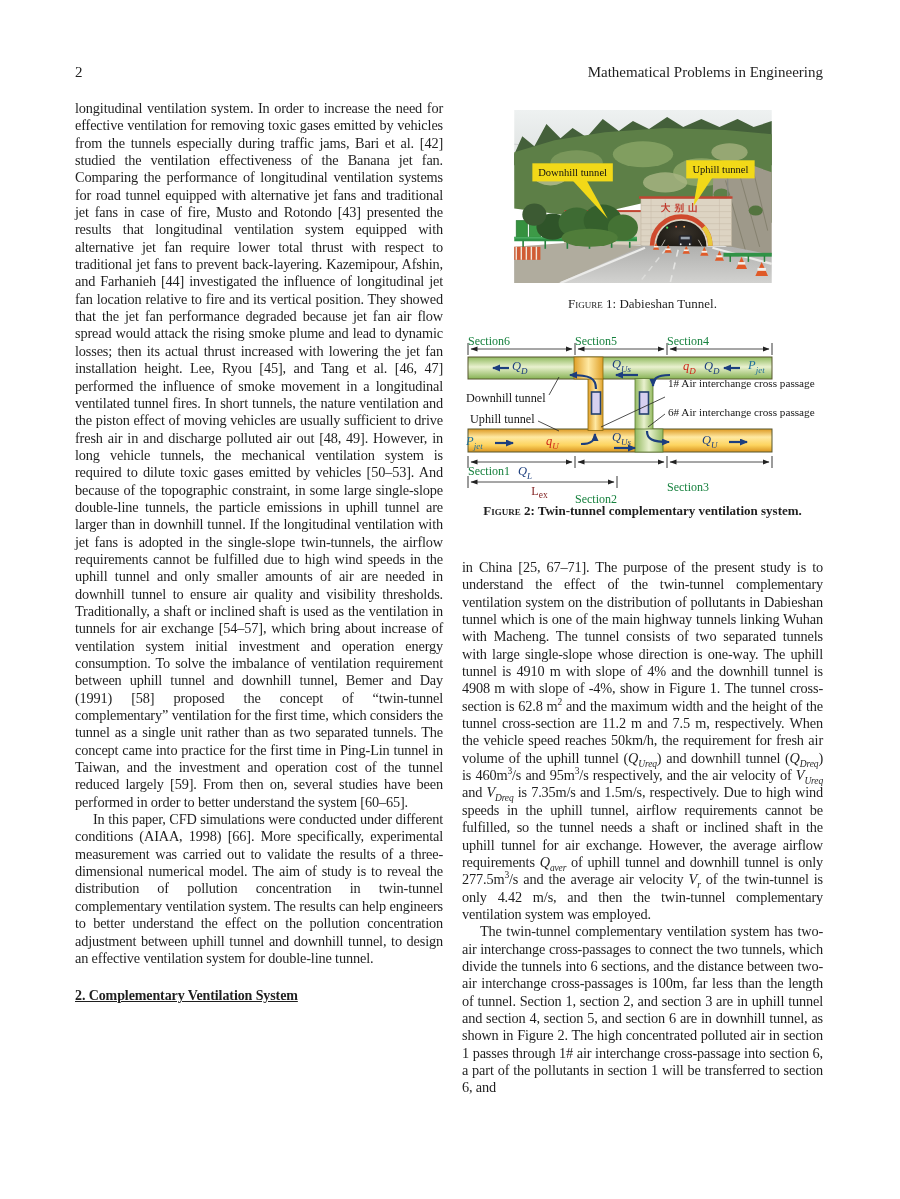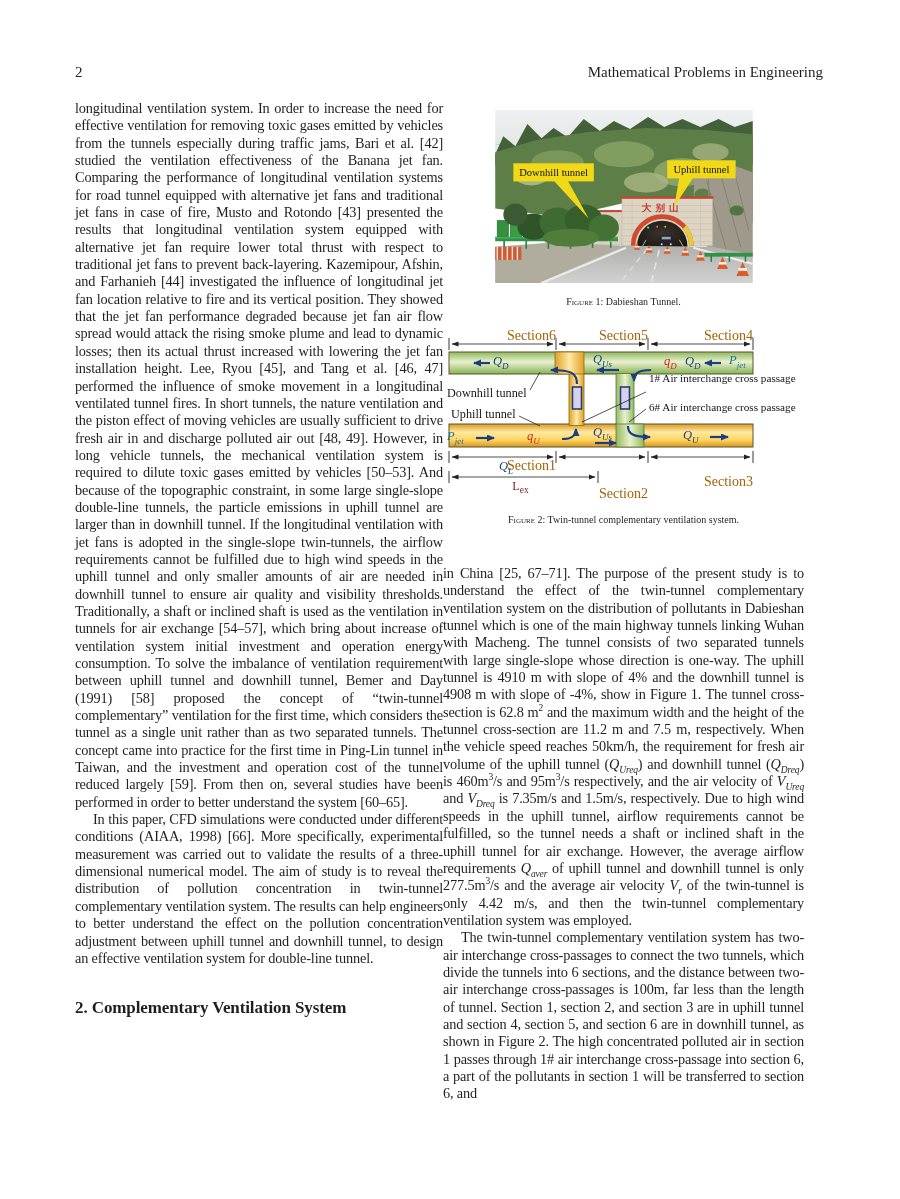--- a/index.html
+++ b/index.html
@@ -2,40 +2,40 @@
 <html><head>
 <meta charset="utf-8">
 <style>
   html,body{margin:0;padding:0;background:#ffffff;}
   .page{position:relative;width:900px;height:1199px;background:#fff;overflow:hidden;
         font-family:"Liberation Serif",serif;color:#1f1f1f;}
   
   .hdr{position:absolute;left:75px;top:64px;width:748px;display:flex;
        justify-content:space-between;font-size:15px;}
   
-  .cols{position:absolute;left:75px;top:100px;width:748px;display:flex;}
+  .cols{position:absolute;left:75px;top:100px;width:748px;display:flex;gap:19px;}
   .col{width:368px;}
   .col-right{width:361px;}
   p{margin:0;text-align:justify;font-size:14.3px;line-height:17.35px;letter-spacing:-0.15px;}
   p.ind{text-indent:18px;}
   sup{font-size:9.5px;line-height:0;}
   sub{font-size:9.5px;line-height:0;}
-  h2{font-size:17px;margin:31px 0 16px 0;letter-spacing:-0.1px;}
+  h2{font-size:14px;margin:21px 0 16px 0;letter-spacing:-0.1px;text-decoration:underline;}
   .it{font-style:italic;}
   
   figure{margin:0;}
-  .caption{text-align:center;font-size:10px;margin-top:9px;}
+  .caption{text-align:center;font-size:13px;margin-top:9px;}
   .sc{font-variant:small-caps;}
   .photo-wrap{width:258px;margin:10px auto 0 auto;}
   .fig2-wrap{position:relative;width:361px;height:163px;margin-top:25px;}
   .fig2-wrap svg{position:absolute;left:0;top:0;}
   .fig1{margin-bottom:0;}
   .fig2{margin-bottom:40px;}
   
-  .dimlab{position:absolute;font-size:14px;line-height:12px;text-align:right;color:#a16207;}
+  .dimlab{position:absolute;font-size:12px;line-height:12px;text-align:left;color:#15803d;}
   .anno{position:absolute;font-size:12.2px;line-height:13px;color:#161616;white-space:nowrap;}
   .anno-sm{position:absolute;font-size:11.2px;line-height:13px;color:#161616;white-space:nowrap;}
   .flab{position:absolute;font-style:italic;font-size:12.5px;line-height:12px;
         color:#1c3e7e;white-space:nowrap;}
   .flab sub{font-size:9px;}
   .flab.red{color:#cf2518;}
   .flab.teal{color:#1e6f9a;font-family:Liberation Serif, serif;}
   .lex{position:absolute;font-size:12px;line-height:12px;color:#7f1d1d;text-align:center;}
 </style>
 </head>
@@ -335,20 +335,20 @@
           <div class="flab" style="left:150px;top:21px;">Q<sub>Us</sub></div>
           <div class="flab red" style="left:221px;top:23px;">q<sub>D</sub></div>
           <div class="flab" style="left:242px;top:23px;">Q<sub>D</sub></div>
           <div class="flab teal" style="left:286px;top:22px;">P<sub>jet</sub></div>
           <div class="flab teal" style="left:4px;top:98px;">P<sub>jet</sub></div>
           <div class="flab" style="left:56px;top:108px;margin-top:20px;">Q<sub>L</sub></div>
           <div class="flab red" style="left:84px;top:98px;">q<sub>U</sub></div>
           <div class="flab" style="left:150px;top:94px;">Q<sub>Us</sub></div>
           <div class="flab" style="left:240px;top:97px;">Q<sub>U</sub></div>
         </div>
-        <figcaption class="caption" style="margin-top:19px;"><span class="sc">Figure</span><span> 2: Twin-tunnel complementary ventilation system.</span></figcaption>
+        <figcaption class="caption" style="margin-top:3px;font-weight:bold;"><span class="sc">Figure</span><span> 2: Twin-tunnel complementary ventilation system.</span></figcaption>
       </figure>
 
       <p>in China [25, 67–71]. The purpose of the present study is to understand the effect of the twin-tunnel complementary ventilation system on the distribution of pollutants in Dabieshan tunnel which is one of the main highway tunnels linking Wuhan with Macheng. The tunnel consists of two separated tunnels with large single-slope whose direction is one-way. The uphill tunnel is 4910 m with slope of 4% and the downhill tunnel is 4908 m with slope of -4%, show in Figure 1. The tunnel cross-section is 62.8 m<sup>2</sup> and the maximum width and the height of the tunnel cross-section are 11.2 m and 7.5 m, respectively. When the vehicle speed reaches 50km/h, the requirement for fresh air volume of the uphill tunnel (<i>Q<sub>Ureq</sub></i>) and downhill tunnel (<i>Q<sub>Dreq</sub></i>) is 460m<sup>3</sup>/s and 95m<sup>3</sup>/s respectively, and the air velocity of <i>V<sub>Ureq</sub></i> and <i>V<sub>Dreq</sub></i> is 7.35m/s and 1.5m/s, respectively. Due to high wind speeds in the uphill tunnel, airflow requirements cannot be fulfilled, so the tunnel needs a shaft or inclined shaft in the uphill tunnel for air exchange. However, the average airflow requirements <i>Q<sub>aver</sub></i> of uphill tunnel and downhill tunnel is only 277.5m<sup>3</sup>/s and the average air velocity <i>V<sub>r</sub></i> of the twin-tunnel is only 4.42 m/s, and then the twin-tunnel complementary ventilation system was employed.</p>
       <p class="ind">The twin-tunnel complementary ventilation system has two-air interchange cross-passages to connect the two tunnels, which divide the tunnels into 6 sections, and the distance between two-air interchange cross-passages is 100m, far less than the length of tunnel. Section 1, section 2, and section 3 are in uphill tunnel and section 4, section 5, and section 6 are in downhill tunnel, as shown in Figure 2. The high concentrated polluted air in section 1 passes through 1# air interchange cross-passage into section 6, a part of the pollutants in section 1 will be transferred to section 6, and</p>
     </div>
   </div>
 </div>
 
 </body></html>

